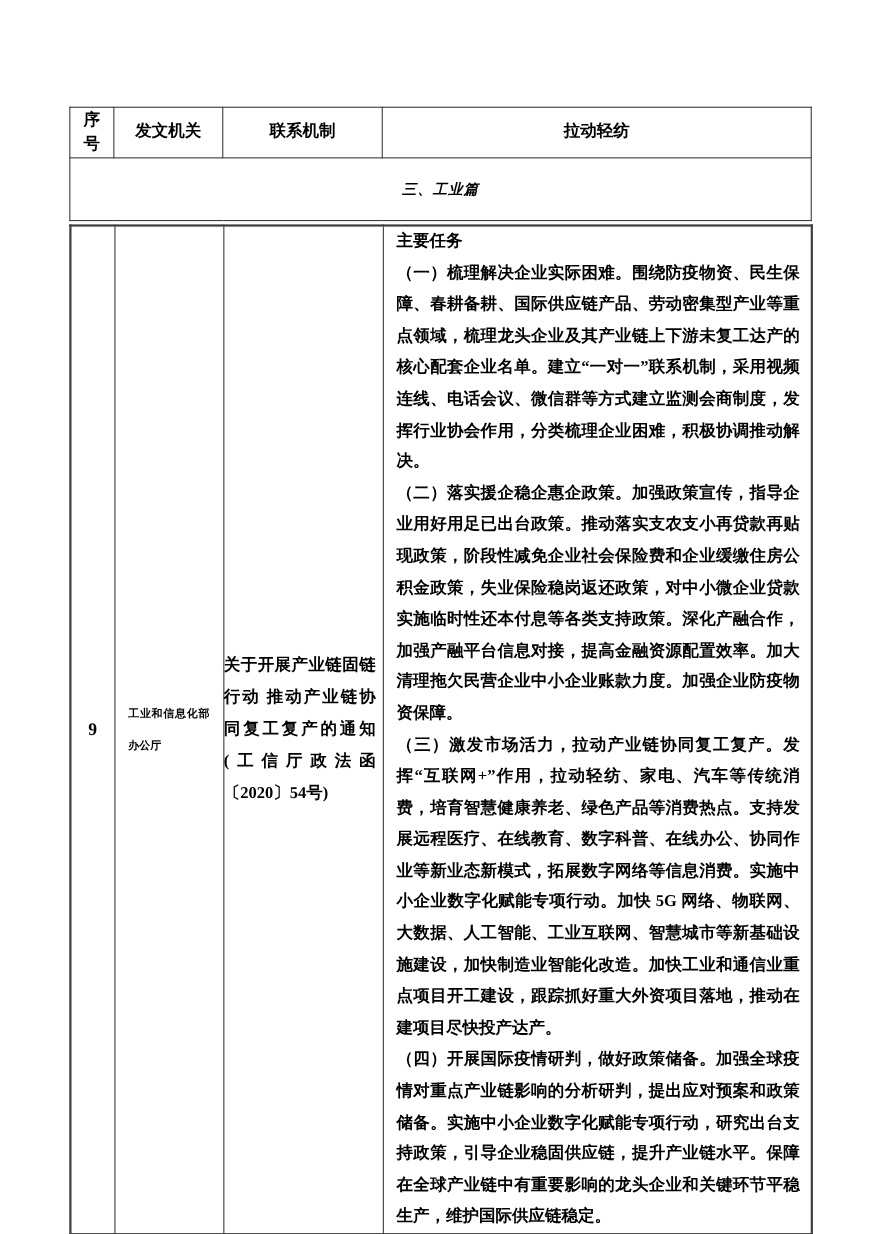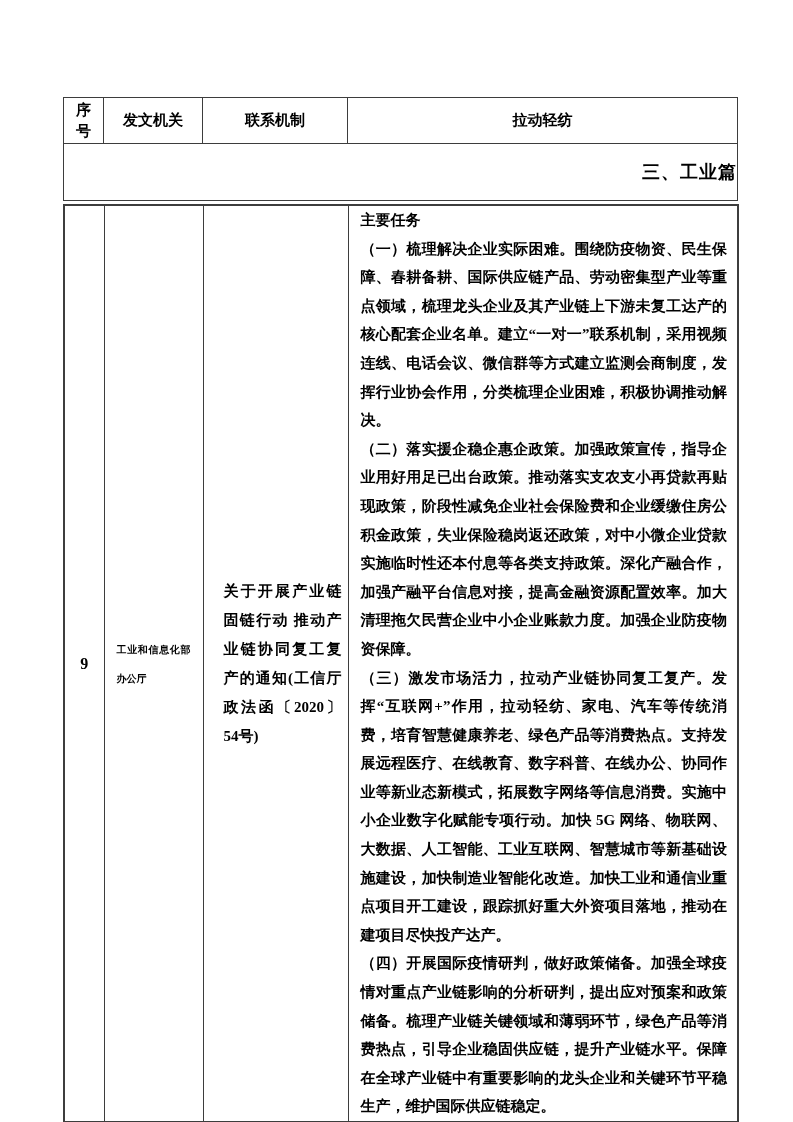--- a/index.html
+++ b/index.html
@@ -48,24 +48,25 @@
   .vstack {
     display: inline-block;
     width: 1.15em;
     line-height: 1.4;
     word-break: break-all;
   }
 
   
   tr.section-row td {
     height: 57px;
-    font-size: 18px;
-    text-align: right;
+    font-size: 13px;
+    text-align: center;
     vertical-align: middle;
     letter-spacing: 1px;
+    font-style: italic;
   }
 
   
   table.tbl-body {
     margin-top: 3px;
     border: 2px solid #3d3d3d;
   }
   .tbl-body td { vertical-align: middle; }
   .tbl-body tr { height: 751px; }
 
@@ -76,21 +77,21 @@
   }
   td.cell-agency {
     font-size: 10px;
     line-height: 29px;
     padding: 0 12px;
     text-align: justify;
   }
   td.cell-doc {
     font-size: 15px;
     line-height: 29px;
-    padding: 0 6px 0 20px;
+    padding: 0 6px 0 0;
     text-align: justify;
   }
   td.cell-content {
     padding: 0 10px 0 12px;
   }
   .content-inner p {
     font-size: 15px;
     line-height: 28.6px;
     text-align: justify;
     margin: 0;
@@ -148,21 +149,21 @@
         <tr>
           <td class="cell-index">9</td>
           <td class="cell-agency">工业和信息化部办公厅</td>
           <td class="cell-doc">关于开展产业链固链行动 推动产业链协同复工复产的通知(工信厅政法函〔2020〕54号)</td>
           <td class="cell-content">
             <div class="content-inner">
               <p class="heading">主要任务</p>
               <p>（一）梳理解决企业实际困难。围绕防疫物资、民生保障、春耕备耕、国际供应链产品、劳动密集型产业等重点领域，梳理龙头企业及其产业链上下游未复工达产的核心配套企业名单。建立“一对一”联系机制，采用视频连线、电话会议、微信群等方式建立监测会商制度，发挥行业协会作用，分类梳理企业困难，积极协调推动解决。</p>
               <p>（二）落实援企稳企惠企政策。加强政策宣传，指导企业用好用足已出台政策。推动落实支农支小再贷款再贴现政策，阶段性减免企业社会保险费和企业缓缴住房公积金政策，失业保险稳岗返还政策，对中小微企业贷款实施临时性还本付息等各类支持政策。深化产融合作，加强产融平台信息对接，提高金融资源配置效率。加大清理拖欠民营企业中小企业账款力度。加强企业防疫物资保障。</p>
               <p>（三）激发市场活力，拉动产业链协同复工复产。发挥“互联网+”作用，拉动轻纺、家电、汽车等传统消费，培育智慧健康养老、绿色产品等消费热点。支持发展远程医疗、在线教育、数字科普、在线办公、协同作业等新业态新模式，拓展数字网络等信息消费。实施中小企业数字化赋能专项行动。加快 5G 网络、物联网、大数据、人工智能、工业互联网、智慧城市等新基础设施建设，加快制造业智能化改造。加快工业和通信业重点项目开工建设，跟踪抓好重大外资项目落地，推动在建项目尽快投产达产。</p>
-              <p>（四）开展国际疫情研判，做好政策储备。加强全球疫情对重点产业链影响的分析研判，提出应对预案和政策储备。梳理产业链关键领域和薄弱环节，绿色产品等消费热点，引导企业稳固供应链，提升产业链水平。保障在全球产业链中有重要影响的龙头企业和关键环节平稳生产，维护国际供应链稳定。</p>
+              <p>（四）开展国际疫情研判，做好政策储备。加强全球疫情对重点产业链影响的分析研判，提出应对预案和政策储备。实施中小企业数字化赋能专项行动，研究出台支持政策，引导企业稳固供应链，提升产业链水平。保障在全球产业链中有重要影响的龙头企业和关键环节平稳生产，维护国际供应链稳定。</p>
             </div>
           </td>
         </tr>
       </tbody>
     </table>
 
   </div>
 
 
 </div>

